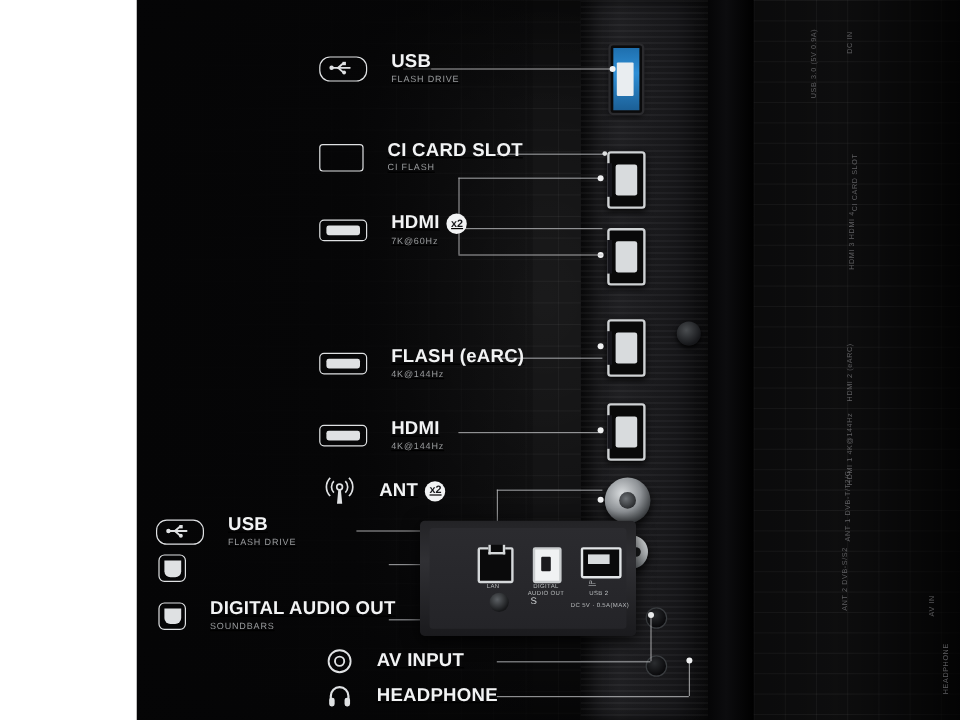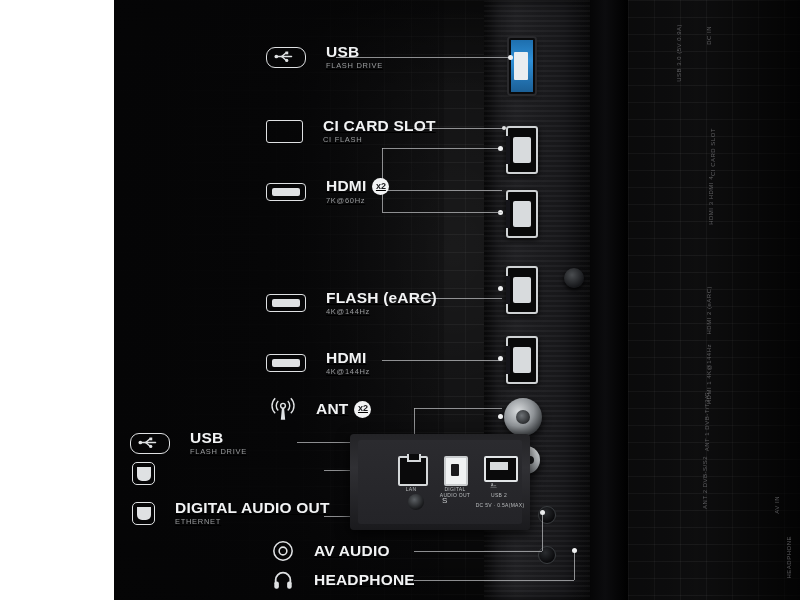--- a/index.html
+++ b/index.html
@@ -385,34 +385,34 @@
     </div>
 
     <div class="callout" style="left:18px;top:500px;">
       <span class="icon">
           <span class="ic-sq"></span>
         </span>
       <span class="ctext">
         <span class="ctitle">
             <span>DIGITAL AUDIO OUT</span>
           </span>
-        <span class="csub">ETHERNET</span>
+        <span class="csub">SOUNDBARS</span>
       </span>
     </div>
 
     <div class="callout" style="left:158px;top:540px;">
       <span class="icon">
         <svg width="22" height="22" viewBox="0 0 24 24">
           <circle cx="12" cy="12" r="10" fill="none" stroke="#dfe1e3" stroke-width="1.7"></circle>
           <circle cx="12" cy="12" r="4.2" fill="none" stroke="#dfe1e3" stroke-width="1.7"></circle>
         </svg>
       </span>
       <span class="ctext">
         <span class="ctitle">
-            <span>AV AUDIO</span>
+            <span>AV INPUT</span>
           </span>
       </span>
     </div>
 
     <div class="callout" style="left:158px;top:569px;">
       <span class="icon">
         <svg width="22" height="22" viewBox="0 0 24 24">
           <path d="M4 16 V12 a8 8 0 0 1 16 0 v4" fill="none" stroke="#dfe1e3" stroke-width="2"></path>
           <rect x="2.5" y="13.5" width="5" height="8" rx="2.2" fill="#dfe1e3"></rect>
           <rect x="16.5" y="13.5" width="5" height="8" rx="2.2" fill="#dfe1e3"></rect>

